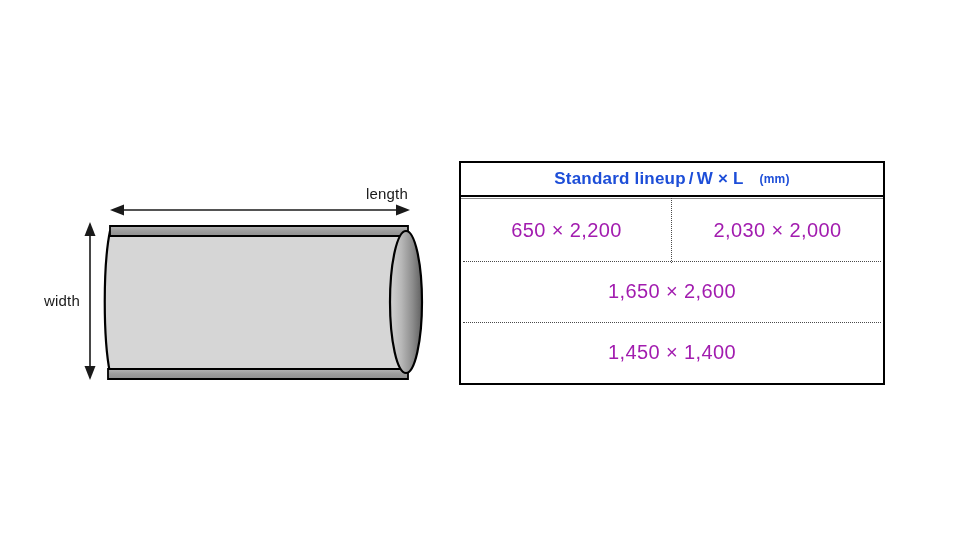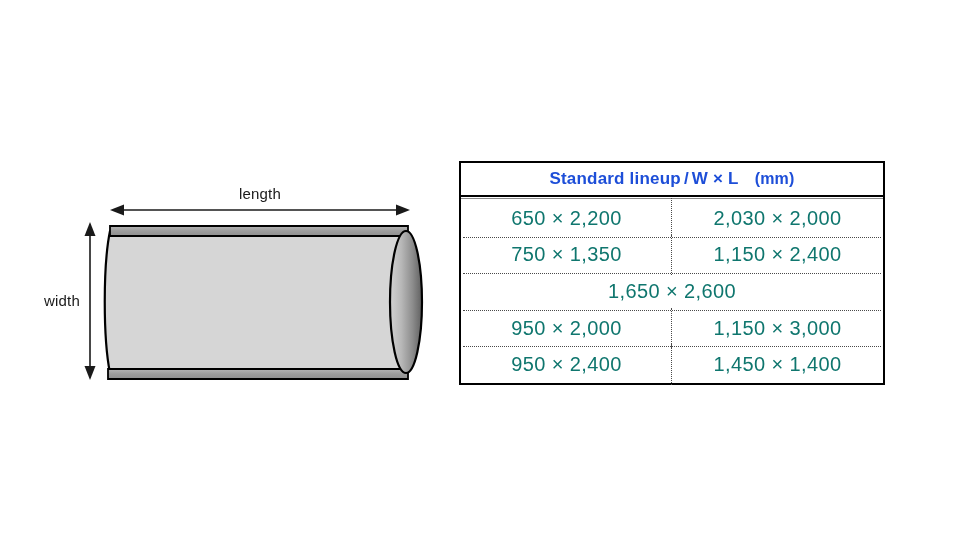--- a/index.html
+++ b/index.html
@@ -33,21 +33,21 @@
     font-family: "Liberation Sans", sans-serif;
     font-size: 15px;
     color: #1a1a1a;
     white-space: nowrap;
     letter-spacing: 0.2px;
   }
   #length-label {
     left: 112px;
     top: 185px;
     width: 296px;
-    text-align: center;
+    text-align: right;
   }
   #width-label {
     left: 32px;
     top: 292px;
     width: 60px;
     text-align: center;
   }
 
   
   #spec-table {
@@ -79,21 +79,21 @@
     background: #8a8a8a;
   }
   .header-text {
     font-size: 17px;
     font-weight: bold;
     color: #1d4ed8;
     letter-spacing: 0.2px;
   }
   .header-sep { padding: 0 3px; }
   .header-unit {
-    font-size: 16px;
+    font-size: 12px;
     font-weight: bold;
     margin-left: 16px;
   }
   #spec-rows {
     position: absolute;
     left: 0;
     right: 0;
     top: 37px;
     bottom: 0;
     display: flex;
@@ -111,21 +111,21 @@
     right: 2px;
     top: 0;
     border-top: 1.5px dotted #4a4a4a;
   }
   .spec-cell {
     flex: 1 1 50%;
     display: flex;
     align-items: center;
     justify-content: center;
     font-size: 20px;
-    color: #0f766e;
+    color: #a21caf;
     letter-spacing: 0.4px;
     position: relative;
   }
   .spec-cell.col-left::after {
     content: "";
     position: absolute;
     right: 0;
     top: -2px;
     bottom: -2px;
     border-right: 1.5px dotted #4a4a4a;
@@ -199,33 +199,24 @@
     <span class="header-text header-unit">(mm)</span>
   </div>
 
   <div id="spec-rows">
 
     <div class="spec-row">
       <div class="spec-cell col-left">650 × 2,200</div>
       <div class="spec-cell col-right">2,030 × 2,000</div>
     </div>
 
-    <div class="spec-row">
-      <div class="spec-cell col-left">750 × 1,350</div>
-      <div class="spec-cell col-right">1,150 × 2,400</div>
-    </div>
 
     <div class="spec-row">
       <div class="spec-cell col-right">1,650 × 2,600</div>
     </div>
 
+
     <div class="spec-row">
-      <div class="spec-cell col-left">950 × 2,000</div>
-      <div class="spec-cell col-right">1,150 × 3,000</div>
-    </div>
-
-    <div class="spec-row">
-      <div class="spec-cell col-left">950 × 2,400</div>
       <div class="spec-cell col-right">1,450 × 1,400</div>
     </div>
 
   </div>
 </div>
 
 </body></html>

